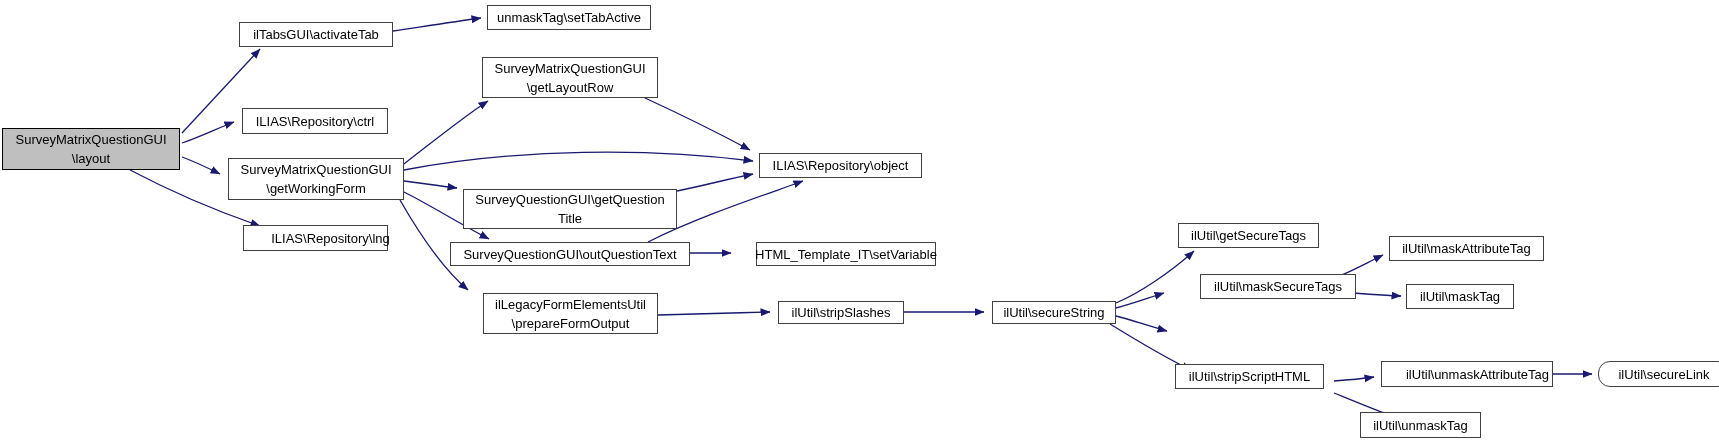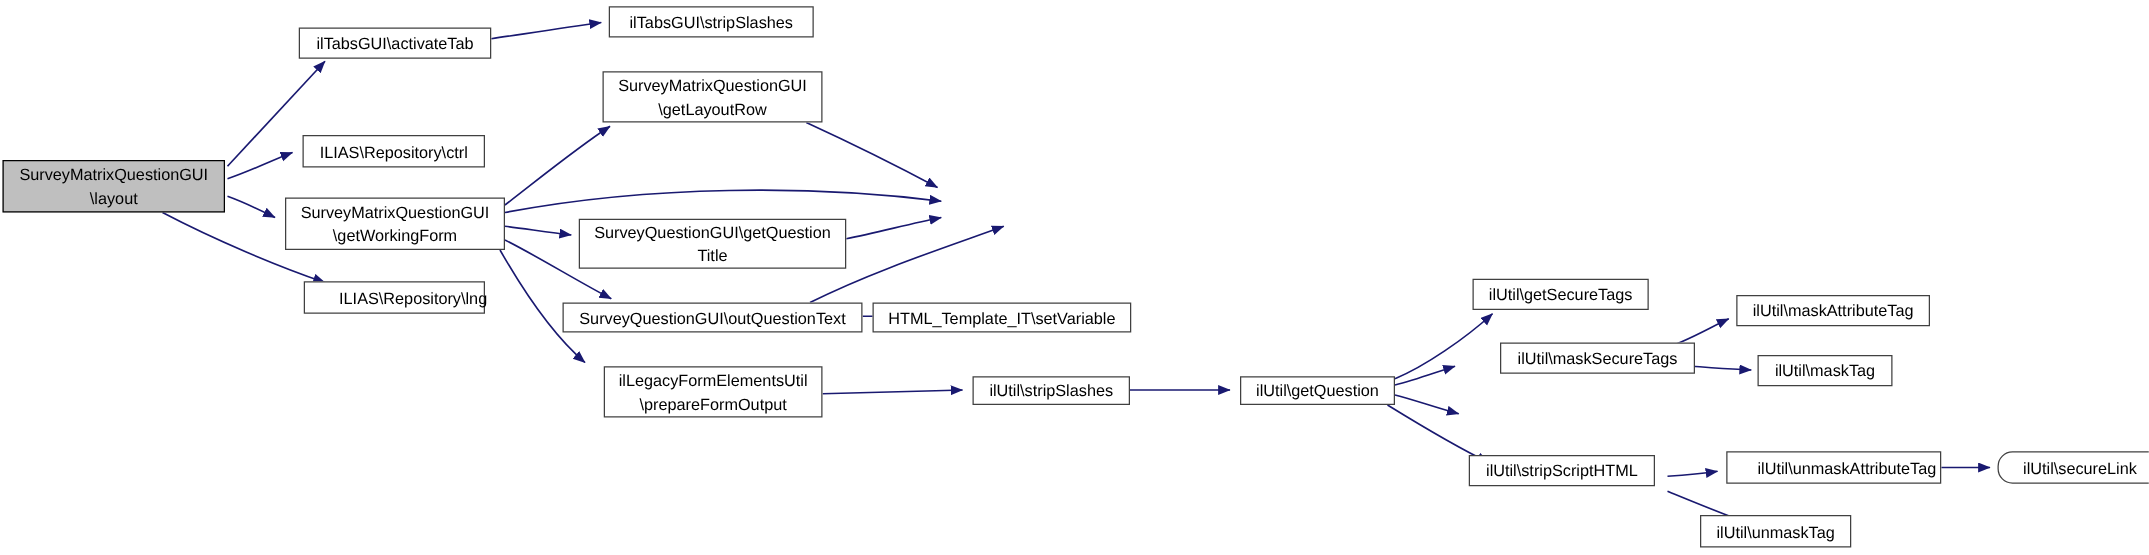--- a/index.html
+++ b/index.html
@@ -69,35 +69,36 @@
     <path class="edge" d="M 1328,280 C 1348,274 1366,263 1383,255" marker-end="url(#arrow)"></path>
     <path class="edge" d="M 1328,291 C 1352,293 1378,295 1401,296" marker-end="url(#arrow)"></path>
     <path class="edge" d="M 1334,381 C 1348,380 1360,379 1374,377" marker-end="url(#arrow)"></path>
     <path class="edge" d="M 1334,393 C 1356,402 1380,412 1400,419" marker-end="url(#arrow)"></path>
     <path class="edge" d="M 1553,374 L 1592,374" marker-end="url(#arrow)"></path>
   </svg>
 
   <div class="node root" style="left:2px;top:128px;width:178px;height:42px;">SurveyMatrixQuestionGUI
 \layout</div>
   <div class="node" style="left:239px;top:22px;width:154px;height:25px;">ilTabsGUI\activateTab</div>
-  <div class="node" style="left:487px;top:5px;width:164px;height:25px;">ilTabsGUI\stripSlashes</div>
+  <div class="node" style="left:487px;top:5px;width:164px;height:25px;">unmaskTag\setTabActive</div>
   <div class="node" style="left:242px;top:108px;width:146px;height:26px;">ILIAS\Repository\ctrl</div>
   <div class="node" style="left:228px;top:158px;width:176px;height:42px;">SurveyMatrixQuestionGUI
 \getWorkingForm</div>
   <div class="node" style="left:243px;top:225px;width:145px;height:26px;padding-left:30px;">ILIAS\Repository\lng</div>
   <div class="node" style="left:482px;top:57px;width:176px;height:41px;">SurveyMatrixQuestionGUI
 \getLayoutRow</div>
-  <div class="node" style="left:463px;top:175px;width:214px;height:40px;">SurveyQuestionGUI\getQuestion
+  <div class="node" style="left:463px;top:189px;width:214px;height:40px;">SurveyQuestionGUI\getQuestion
 Title</div>
   <div class="node" style="left:450px;top:242px;width:240px;height:24px;">SurveyQuestionGUI\outQuestionText</div>
-  <div class="node" style="left:698px;top:242px;width:207px;height:24px;">HTML_Template_IT\setVariable</div>
+  <div class="node" style="left:756px;top:242px;width:180px;height:24px;">HTML_Template_IT\setVariable</div>
   <div class="node" style="left:483px;top:293px;width:175px;height:41px;">ilLegacyFormElementsUtil
 \prepareFormOutput</div>
+  <div class="node" style="left:759px;top:153px;width:163px;height:25px;">ILIAS\Repository\object</div>
   <div class="node" style="left:778px;top:301px;width:126px;height:23px;">ilUtil\stripSlashes</div>
-  <div class="node" style="left:992px;top:301px;width:124px;height:23px;">ilUtil\getQuestion</div>
+  <div class="node" style="left:992px;top:301px;width:124px;height:23px;">ilUtil\secureString</div>
   <div class="node" style="left:1178px;top:223px;width:141px;height:25px;">ilUtil\getSecureTags</div>
   <div class="node" style="left:1172px;top:274px;width:156px;height:25px;margin-left:28px;">ilUtil\maskSecureTags</div>
   <div class="node" style="left:1175px;top:324px;width:149px;height:25px;margin-top:40px;">ilUtil\stripScriptHTML</div>
   <div class="node" style="left:1389px;top:236px;width:155px;height:25px;">ilUtil\maskAttributeTag</div>
   <div class="node" style="left:1406px;top:284px;width:108px;height:25px;">ilUtil\maskTag</div>
   <div class="node" style="left:1381px;top:361px;width:172px;height:26px;padding-left:21px;">ilUtil\unmaskAttributeTag</div>
   <div class="node" style="left:1360px;top:412px;width:121px;height:26px;">ilUtil\unmaskTag</div>
   <div class="node" style="left:1598px;top:361px;width:132px;height:26px;border-radius:12px;">ilUtil\secureLink</div>
 
 </div>

